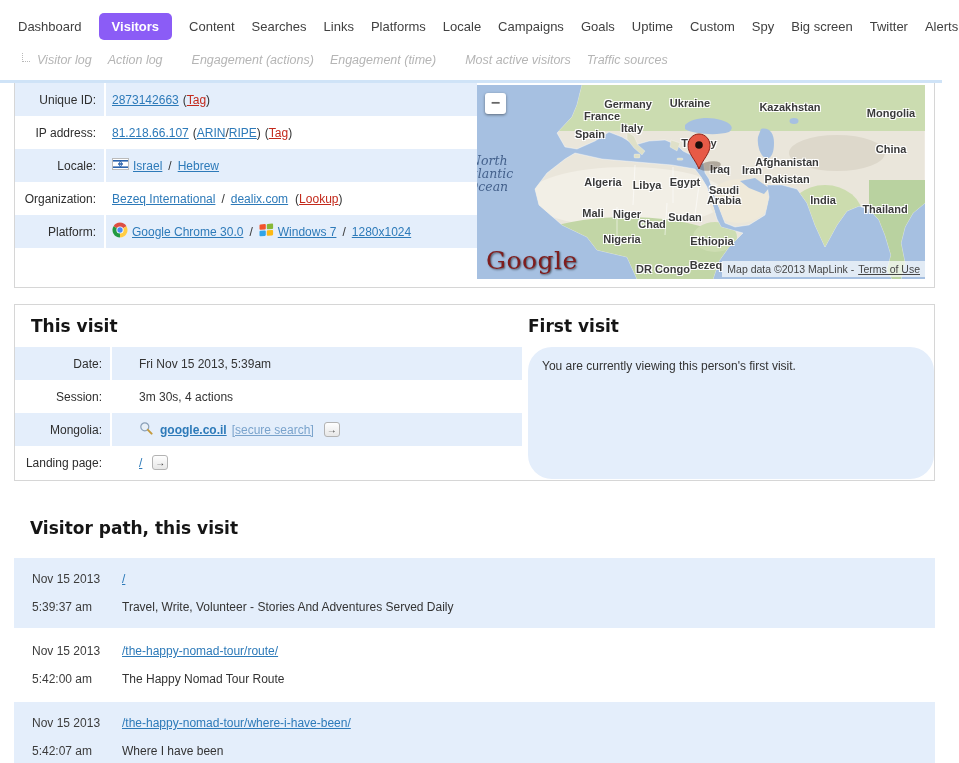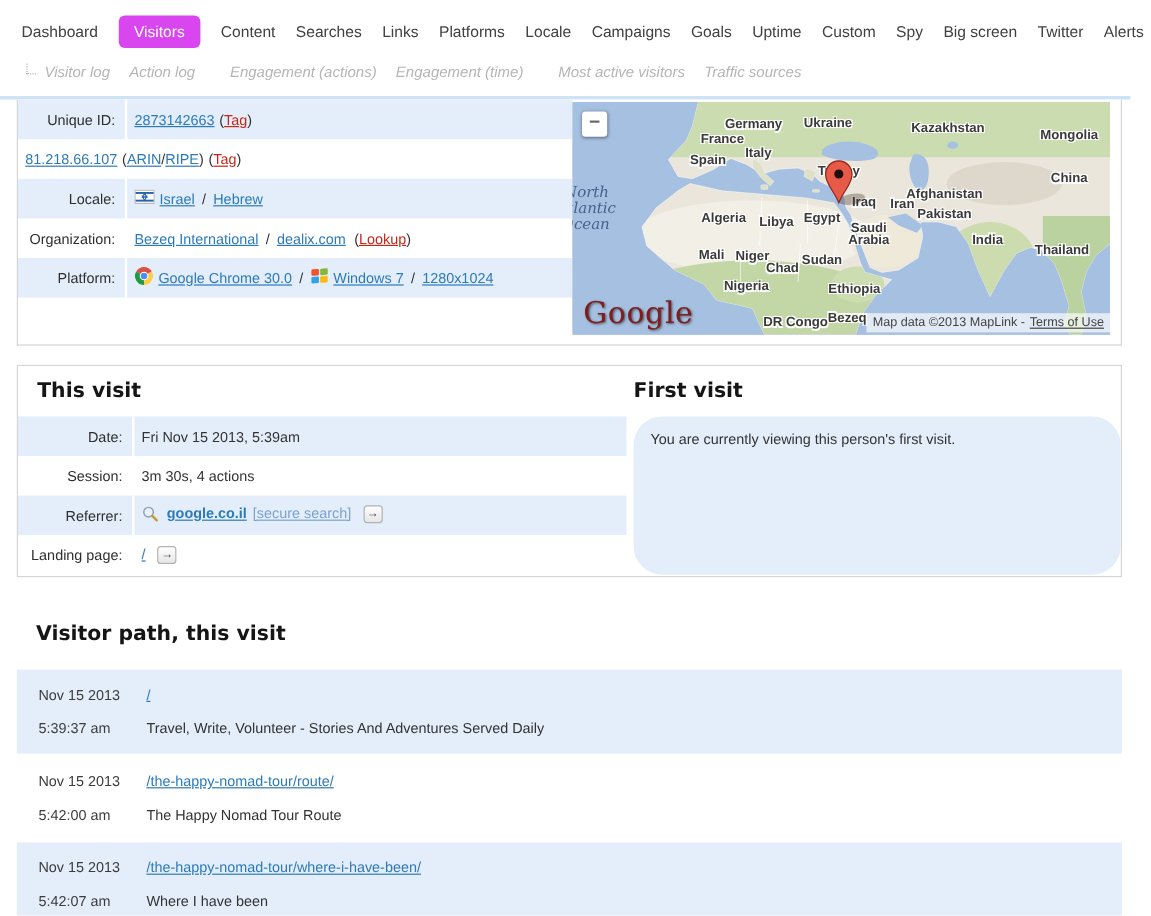--- a/index.html
+++ b/index.html
@@ -2,21 +2,21 @@
 <html><head>
 <meta charset="utf-8">
 <style>
   * { box-sizing: border-box; margin: 0; padding: 0; }
   html,body { width: 959px; height: 763px; background: #fff; overflow: hidden;
     font-family: "Liberation Sans", sans-serif; color: #333; }
 
   
   .topnav { display: flex; align-items: center; padding: 11px 0 0 18px; height: 42px; }
   .nav-item { font-size: 13px; color: #414141; margin-right: 17px; cursor: pointer; white-space: nowrap; }
-  .nav-item.active { background: #d946ef; color: #fff; font-weight: normal;
+  .nav-item.active { background: #8b5cf6; color: #fff; font-weight: bold;
     padding: 6px 13px; border-radius: 5px; }
 
   
   .subnav { display: flex; align-items: center; margin: 7px 0 0 22px; height: 22px; }
   .corner { display: inline-block; width: 8px; height: 9px; margin: -6px 7px 0 0;
     border-left: 1px dotted #b9b9b9; border-bottom: 1px dotted #b9b9b9; }
   .subnav-items { display: flex; align-items: flex-end; font-style: italic; }
   .sub-item { font-size: 12.5px; color: #b5b5b5; margin-right: 16px; cursor: pointer; white-space: nowrap; }
   .sub-item.grp { margin-left: 13px; }
 
@@ -69,21 +69,21 @@
   
   .visit-panel { margin-top: 16px; height: 177px; }
   .bighead { font-family: "DejaVu Sans", sans-serif; font-weight: bold; font-size: 17px; color: #151515; }
   .vp-heads { position: relative; height: 42px; }
   .vp-heads .h-left { position: absolute; left: 16px; top: 11px; }
   .vp-heads .h-right { position: absolute; left: 513px; top: 11px; }
   .vtable { width: 507px; }
   .vrow { display: flex; align-items: center; height: 33px; font-size: 12px; }
   .vrow .lbl { width: 97px; text-align: right; padding-right: 8px; color: #2e2e2e;
     border-right: 2px solid #fff; align-self: stretch; display: flex; align-items: center; justify-content: flex-end; }
-  .vrow .val { flex: 1; padding-left: 6px; display: flex; gap: 5px; white-space: nowrap; }
+  .vrow .val { flex: 1; padding-left: 27px; display: flex; align-items: center; gap: 5px; white-space: nowrap; }
   .first-box { position: absolute; left: 513px; right: 0; top: 42px; height: 132px;
     background: #e4eefb; font-size: 12px; color: #333; padding: 12px 14px; border-radius: 24px; }
 
   
   .path-title { margin: 37px 0 0 30px; }
   .path-rows { margin: 20px 24px 0 14px; }
   .path-row { padding: 12px 0 11px 18px; margin-bottom: 2px; }
   .path-line { display: flex; align-items: baseline; font-size: 12px; line-height: 19px; }
   .path-line + .path-line { margin-top: 9px; }
   .p-left { width: 90px; color: #3c3c3c; flex: none; }
@@ -132,20 +132,21 @@
 
     <div class="irow blue">
       <div class="lbl">Unique ID:</div>
       <div class="val">
         <a class="lnk">2873142663</a>
         <span class="pn"><span>(</span><a class="rlnk">Tag</a><span>)</span></span>
       </div>
     </div>
 
     <div class="irow">
+      <div class="lbl">IP address:</div>
       <div class="val">
         <a class="lnk">81.218.66.107</a>
         <span class="pn"><span>(</span><a class="lnk">ARIN</a><span>/</span><a class="lnk">RIPE</a><span>)</span></span>
         <span class="pn"><span>(</span><a class="rlnk">Tag</a><span>)</span></span>
       </div>
     </div>
 
     <div class="irow blue">
       <div class="lbl">Locale:</div>
       <div class="val">
@@ -313,21 +314,21 @@
           <span>Fri Nov 15 2013, 5:39am</span>
         </div>
     </div>
     <div class="vrow">
       <div class="lbl">Session:</div>
       <div class="val">
           <span>3m 30s, 4 actions</span>
         </div>
     </div>
     <div class="vrow blue">
-      <div class="lbl">Referrer:</div>
+      <div class="lbl">Mongolia:</div>
       <div class="val">
         <span class="magicon">
           <svg width="14" height="14" viewBox="0 0 14 14">
               <circle cx="5.8" cy="5.8" r="4" fill="#e8f0f8" stroke="#8aa0b8" stroke-width="1.2"></circle>
               <line x1="8.9" y1="8.9" x2="12.6" y2="12.6" stroke="#c49a3c" stroke-width="2" stroke-linecap="round"></line>
             </svg>
         </span>
         <a class="lnk bold">google.co.il</a>
         <a class="dimlnk">[secure search]</a>
         <span class="arrowbtn">→</span>

